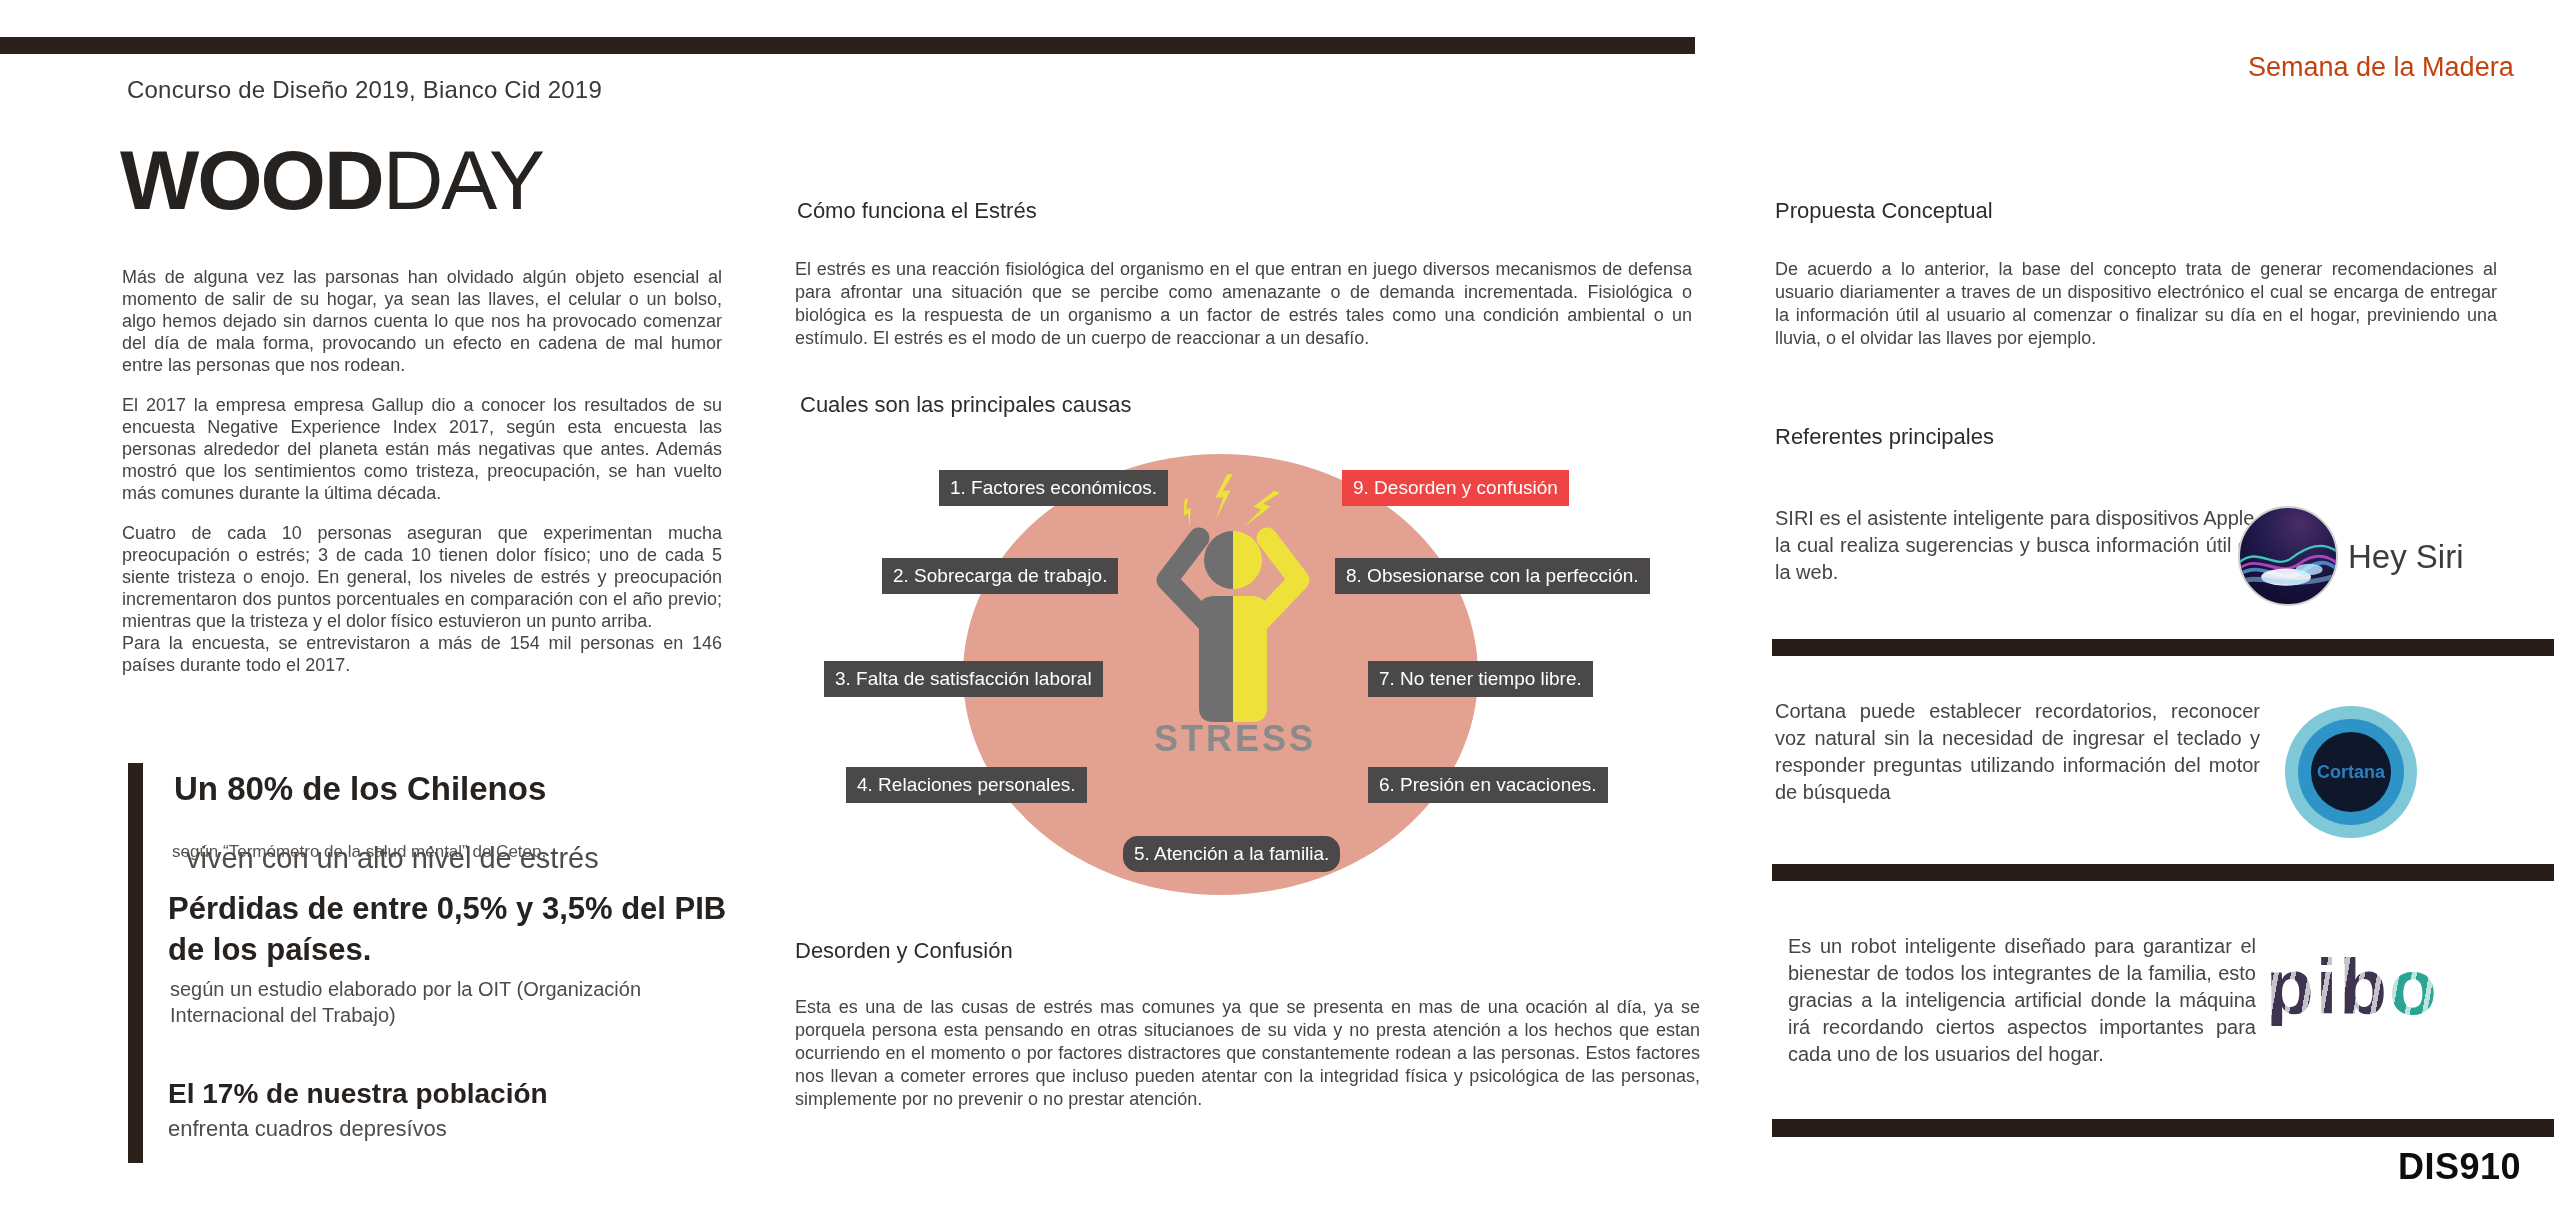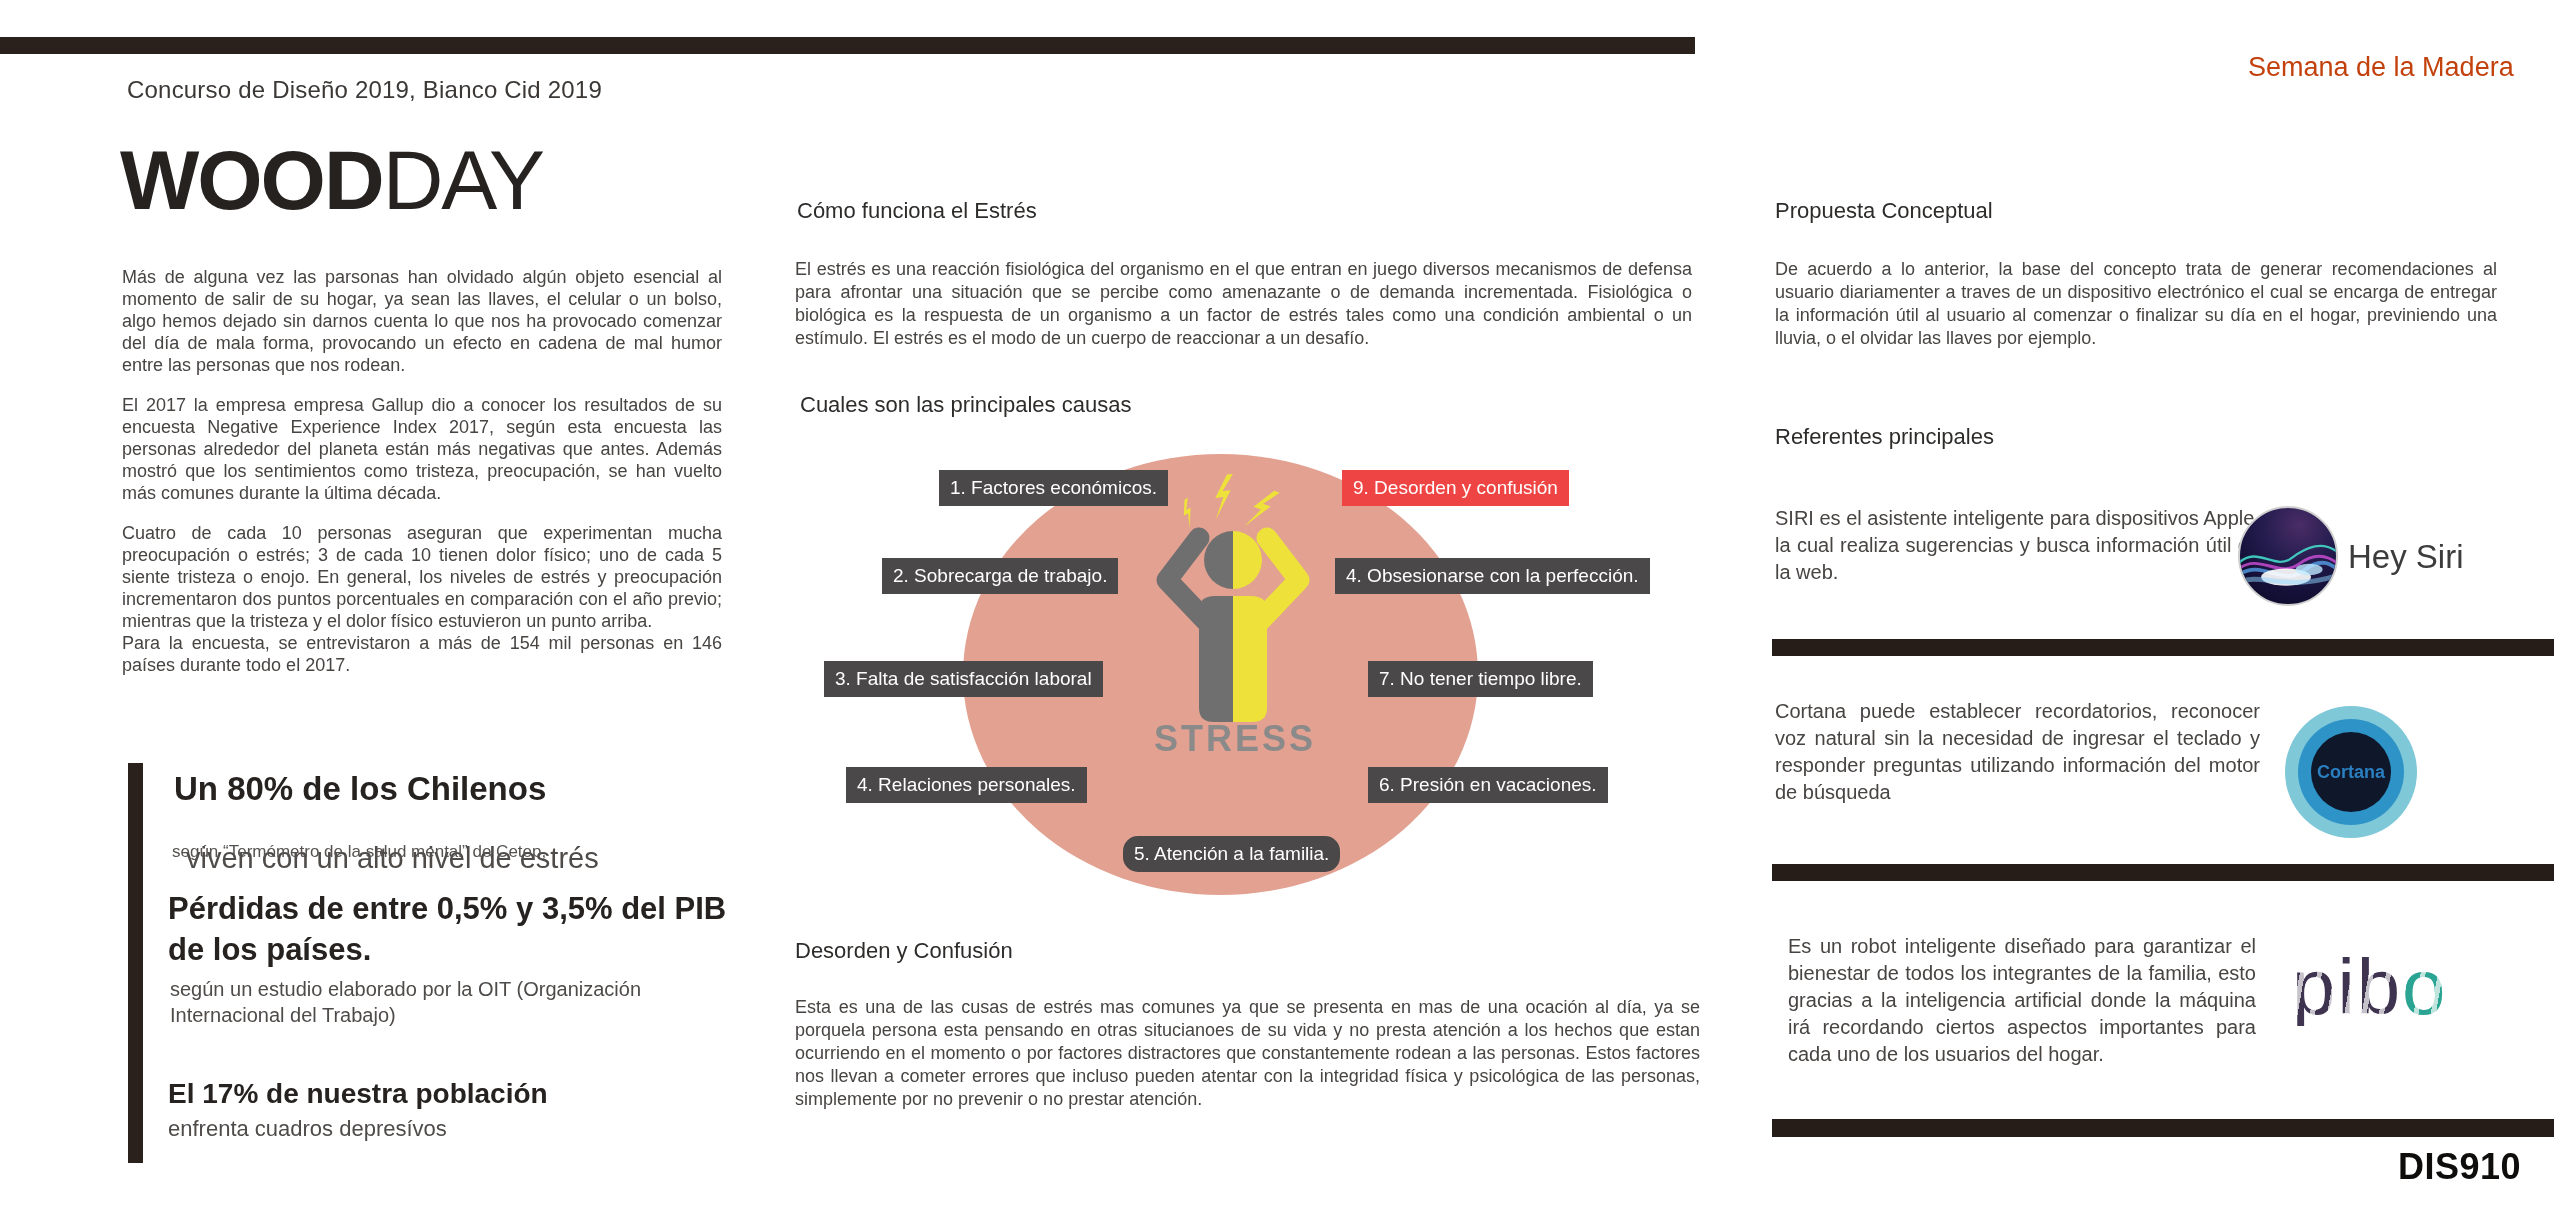--- a/index.html
+++ b/index.html
@@ -72,23 +72,23 @@
     overflow: hidden; }
   .siri-logo svg { display: block; width: 100%; height: 100%; }
   .hey-siri { position: absolute; left: 2348px; top: 538px; font-size: 33px; color: #3c3c3c; }
 
   .cortana-logo { position: absolute; left: 2285px; top: 706px; width: 132px; height: 132px; border-radius: 50%;
     background: #7ec8d8; display: flex; align-items: center; justify-content: center; }
   .cortana-ring { width: 106px; height: 106px; border-radius: 50%; background: #2e93c6; display: flex; align-items: center; justify-content: center; }
   .cortana-core { width: 80px; height: 80px; border-radius: 50%; background: #0f172a; display: flex; align-items: center; justify-content: center; }
   .cortana-core span { font-size: 18px; font-weight: 700; color: #2a7fc1; }
 
-  .pibo-logo { position: absolute; left: 2266px; top: 948px; font-size: 78px; font-weight: 400; letter-spacing: 2px; color: #3f3450; line-height: 1;
+  .pibo-logo { position: absolute; left: 2266px; top: 948px; font-size: 78px; font-weight: 700; letter-spacing: 2px; color: #3f3450; line-height: 1;
     -webkit-mask-image: repeating-linear-gradient(100deg, #000 0 12px, rgba(0,0,0,0.3) 12px 17px);
-    mask-image: repeating-linear-gradient(100deg, #000 0 12px, rgba(0,0,0,0.3) 12px 17px); margin-left: 26px; }
+    mask-image: repeating-linear-gradient(100deg, #000 0 12px, rgba(0,0,0,0.3) 12px 17px); }
   .pibo-logo .accent { color: #2ba493; }
 
   .code { position: absolute; left: 2398px; top: 1146px; font-size: 36px; font-weight: 700; color: #0f0d0c; letter-spacing: 0.5px; }
 </style>
 </head>
 <body>
 
 <div class="poster">
 
   <div class="top-bar"></div>
@@ -134,21 +134,21 @@
       <path d="M126,148 L166,106 L134,64" fill="none" stroke="#eee23a" stroke-width="21" stroke-linecap="round" stroke-linejoin="round"></path>
     </svg>
     <div class="stress-word">STRESS</div>
     <div class="cause c1">1. Factores económicos.</div>
     <div class="cause c2">2. Sobrecarga de trabajo.</div>
     <div class="cause c3">3. Falta de satisfacción laboral</div>
     <div class="cause c4">4. Relaciones personales.</div>
     <div class="cause c5">5. Atención a la familia.</div>
     <div class="cause c6">6. Presión en vacaciones.</div>
     <div class="cause c7">7. No tener tiempo libre.</div>
-    <div class="cause c8">4. Obsesionarse con la perfección.</div>
+    <div class="cause c8">8. Obsesionarse con la perfección.</div>
     <div class="cause c9 hot">9. Desorden y confusión</div>
   </div>
 
   <div class="h-section h-desorden">Desorden y Confusión</div>
   <div class="body-text b-desorden">Esta es una de las cusas de estrés mas comunes ya que se presenta en mas de una ocación al día, ya se porquela persona esta pensando en otras situcianoes de su vida y no presta atención a los hechos que estan ocurriendo en el momento o por factores distractores que constantemente rodean a las personas. Estos factores nos llevan a cometer errores que incluso pueden atentar con la integridad física y psicológica de las personas, simplemente por no prevenir o no prestar atención.</div>
 
   <div class="h-section h-propuesta">Propuesta Conceptual</div>
   <div class="body-text b-propuesta">De acuerdo a lo anterior, la base del concepto trata de generar recomendaciones al usuario diariamenter a traves de un dispositivo electrónico el cual se encarga de entregar la información útil al usuario al comenzar o finalizar su día en el hogar, previniendo una lluvia, o el olvidar las llaves por ejemplo.</div>
   <div class="h-section h-referentes">Referentes principales</div>
 

